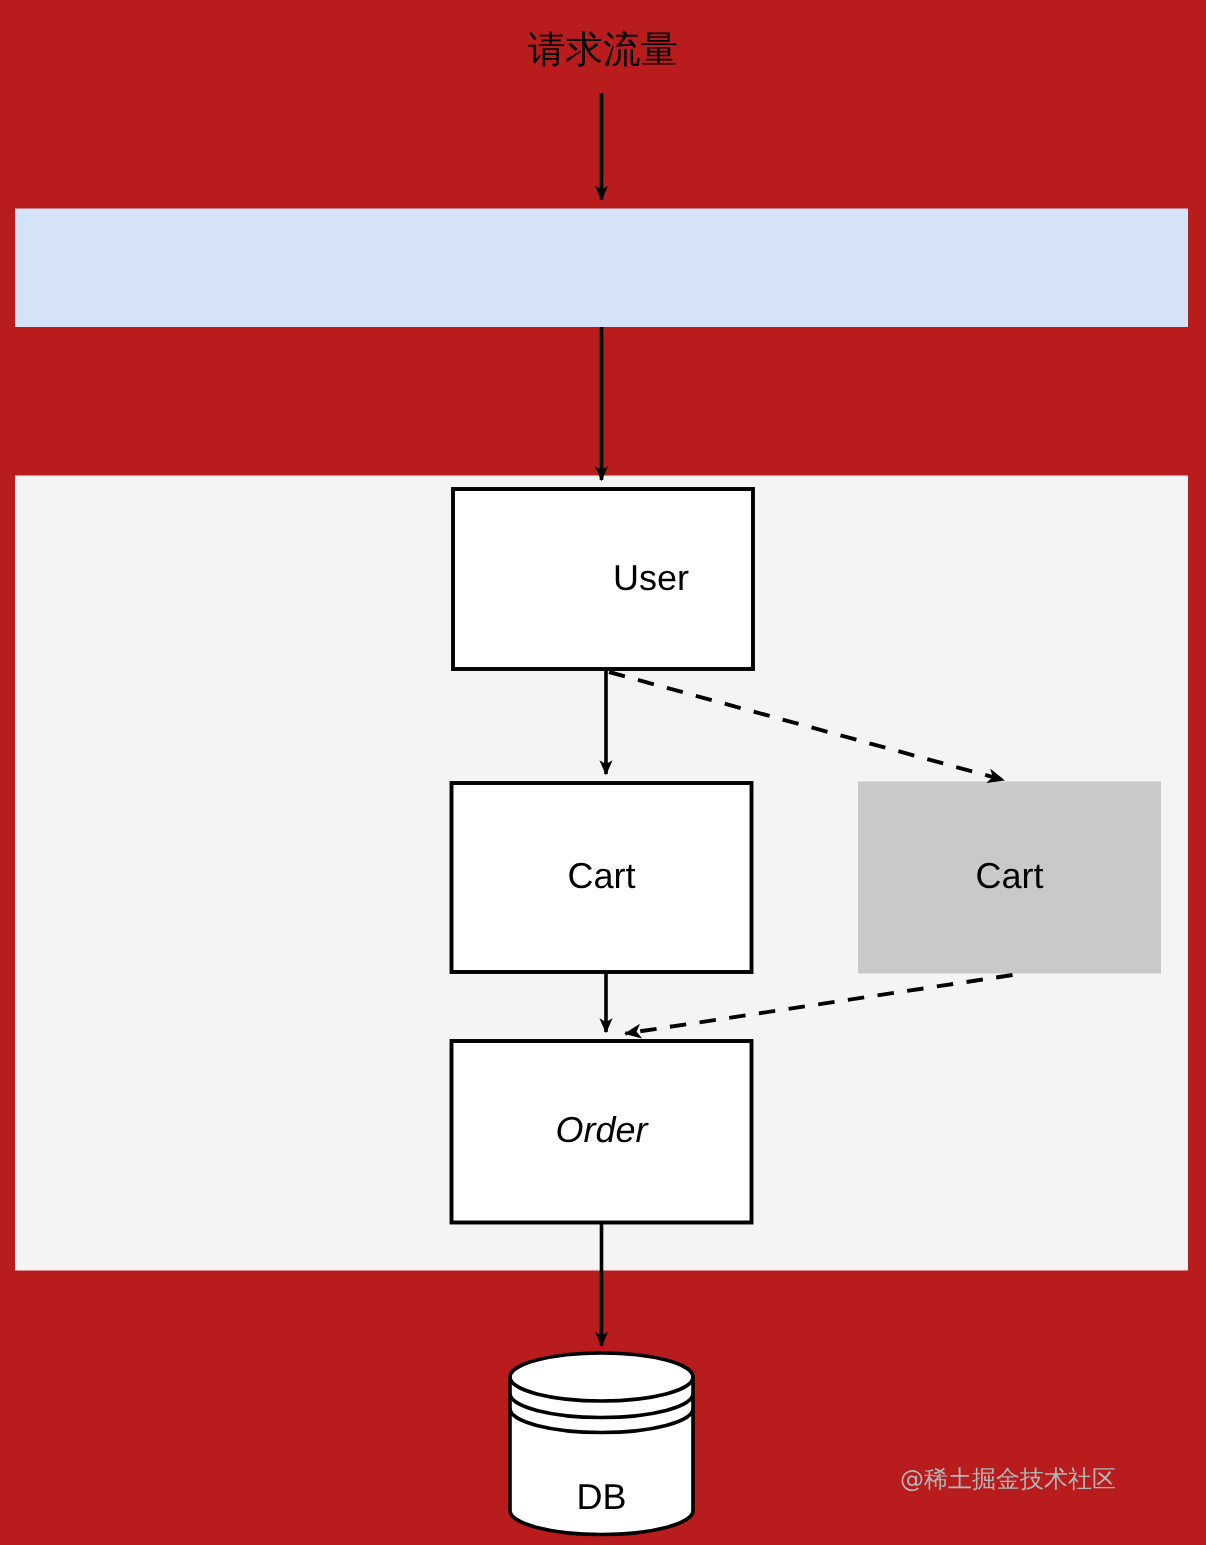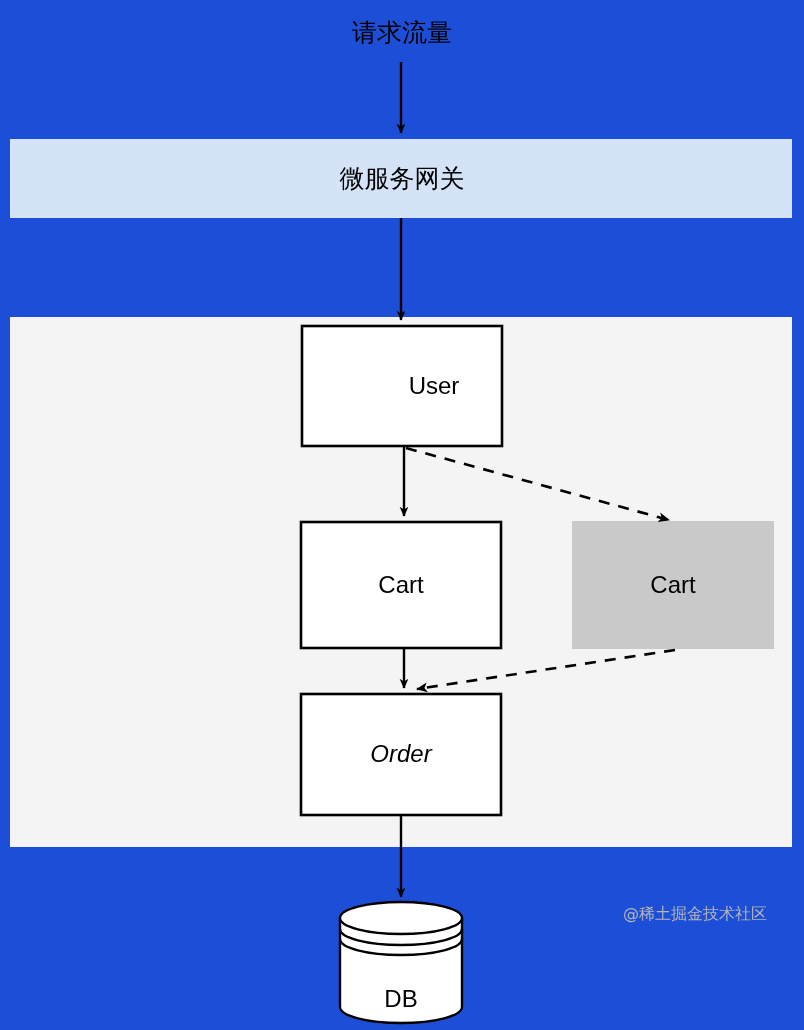--- a/index.html
+++ b/index.html
@@ -7,21 +7,21 @@
     padding: 0;
     background: #ffffff;
   }
   body {
     font-family: "Liberation Sans", "DejaVu Sans", sans-serif;
   }
   #canvas {
     position: relative;
     width: 804px;
     height: 1030px;
-    background: #1d4ed8;
+    background: #b91c1c;
     overflow: hidden;
   }
   .svg-layer {
     position: absolute;
     left: 0;
     top: 0;
     width: 804px;
     height: 1030px;
   }
   .label {
@@ -72,23 +72,22 @@
     font-style: italic;
   }
   #db-label {
     left: 340px;
     width: 122px;
     top: 987px;
   }
   #watermark {
     position: absolute;
     left: 600px;
-    top: 906px;
+    top: 978px;
     width: 190px;
-    text-align: center;
     font-family: "DejaVu Sans", "Liberation Sans", sans-serif;
     font-size: 16px;
     color: #b5b5b5;
     white-space: nowrap;
     line-height: 1;
   }
 </style>
 </head>
 <body>
 
@@ -133,21 +132,20 @@
 
     <line x1="404" y1="648" x2="404" y2="688" stroke="#000000" stroke-width="2.4" marker-end="url(#arrowSolid)"></line>
 
     <line x1="675" y1="650" x2="417" y2="689" stroke="#000000" stroke-width="2.6" stroke-dasharray="11,9" marker-end="url(#arrowDash)"></line>
 
     <line x1="401" y1="815" x2="401" y2="897" stroke="#000000" stroke-width="2.4" marker-end="url(#arrowSolid)"></line>
   </svg>
 
   <div class="label label-cn" id="title-request-flow">请求流量</div>
 
-  <div class="label label-cn" id="gateway-label">微服务网关</div>
 
   <div class="label label-en" id="user-label">User</div>
 
   <div class="label label-en" id="cart-label">Cart</div>
 
   <div class="label label-en" id="cart-replica-label">Cart</div>
 
   <div class="label label-en" id="order-label">Order</div>
 
   <div class="label label-en" id="db-label">DB</div>

